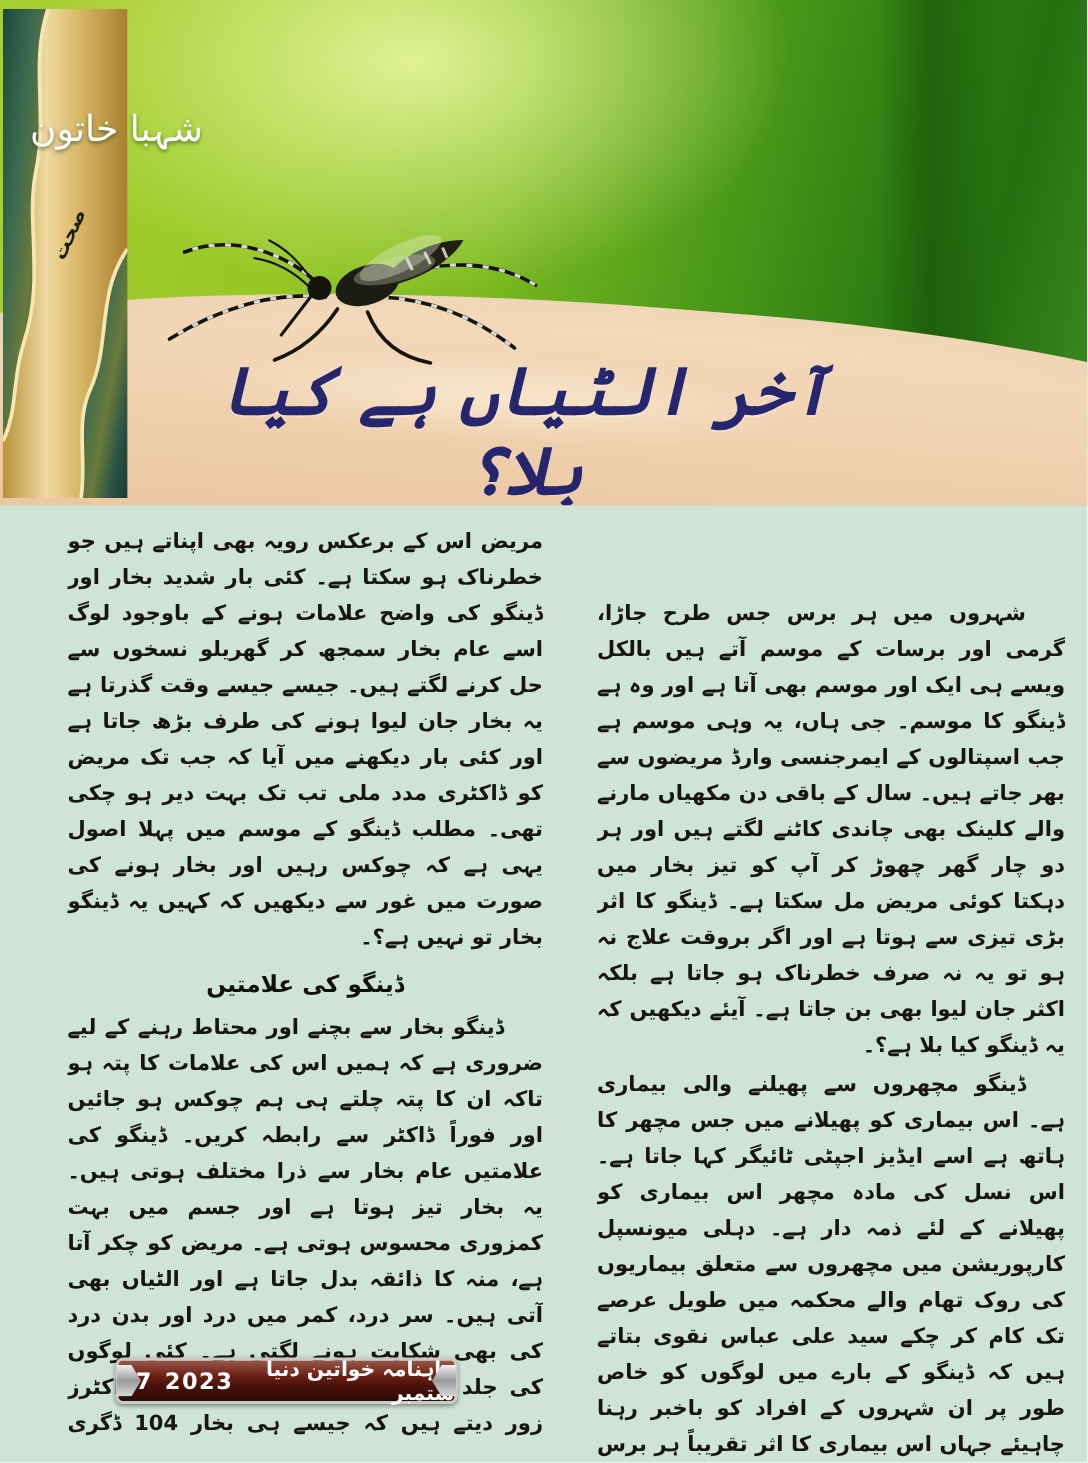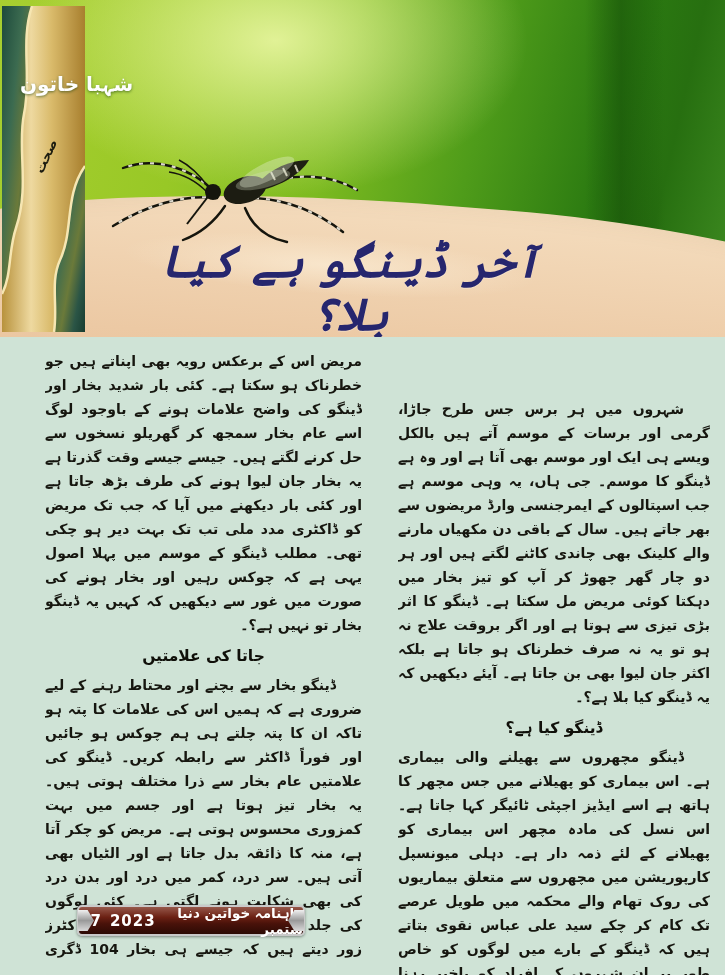--- a/index.html
+++ b/index.html
@@ -28,21 +28,21 @@
   
   .green-band { position:absolute; top:0; left:585px; width:80px; height:300px;
     background:linear-gradient(90deg, rgba(20,70,8,0) 0%, rgba(22,78,8,.55) 45%, rgba(20,70,8,0) 100%); }
 
   
   .strip { position:absolute; top:6px; right:640px; left:2px; width:83px; height:326px; }
 
   
   .author {
     position:absolute; top:72px; left:20px; width:160px;
-    color:#ffffff; font-size:20px; font-weight:bold; text-align:left;
+    color:#ffffff; font-size:24px; font-weight:normal; text-align:left;
     text-shadow:0 1px 3px rgba(20,60,10,.6); direction:rtl;
   }
 
   
   .headline {
     position:absolute; top:236px; left:140px; width:420px;
     text-align:center; direction:rtl;
     font-family:"DejaVu Serif", serif;
     font-style:italic; font-weight:bold;
     font-size:44px; line-height:1.2; color:#26266e;
@@ -143,36 +143,35 @@
       </defs>
       <rect x="0" y="0" width="83" height="326" fill="url(#gold)"></rect>
       <path d="M0,0 L30,0 C18,36 30,70 22,108 C15,142 28,180 14,222 C6,246 10,268 0,288 Z" fill="url(#marble)"></path>
       <path d="M30,0 C18,36 30,70 22,108 C15,142 28,180 14,222 C6,246 10,268 0,288" fill="none" stroke="#f6e6b2" stroke-width="2.5"></path>
       <path d="M83,160 C62,190 72,224 58,254 C48,276 56,300 52,326 L83,326 Z" fill="url(#marble)"></path>
       <path d="M83,160 C62,190 72,224 58,254 C48,276 56,300 52,326" fill="none" stroke="#f6e6b2" stroke-width="2.5"></path>
       <text x="0" y="0" transform="translate(48,152) rotate(-65)" font-size="13" font-weight="bold" fill="#1d1d10" text-anchor="middle" id="kicker-text">صحت</text>
     </svg>
 
     <div class="author">شہبا خاتون</div>
-    <h1 class="headline">آخر ڈینگو ہے کیا بلا؟</h1>
+    <h1 class="headline">آخر الٹیاں ہے کیا بلا؟</h1>
   </div>
 
   <div class="content">
 
     <div class="col col-first">
       <p class="para">شہروں میں ہر برس جس طرح جاڑا، گرمی اور برسات کے موسم آتے ہیں بالکل ویسے ہی ایک اور موسم بھی آتا ہے اور وہ ہے ڈینگو کا موسم۔ جی ہاں، یہ وہی موسم ہے جب اسپتالوں کے ایمرجنسی وارڈ مریضوں سے بھر جاتے ہیں۔ سال کے باقی دن مکھیاں مارنے والے کلینک بھی چاندی کاٹنے لگتے ہیں اور ہر دو چار گھر چھوڑ کر آپ کو تیز بخار میں دہکتا کوئی مریض مل سکتا ہے۔ ڈینگو کا اثر بڑی تیزی سے ہوتا ہے اور اگر بروقت علاج نہ ہو تو یہ نہ صرف خطرناک ہو جاتا ہے بلکہ اکثر جان لیوا بھی بن جاتا ہے۔ آیئے دیکھیں کہ یہ ڈینگو کیا بلا ہے؟۔</p>
-      <h3 class="subhead">ڈینگو کیا ہے؟</h3>
       <p class="para">ڈینگو مچھروں سے پھیلنے والی بیماری ہے۔ اس بیماری کو پھیلانے میں جس مچھر کا ہاتھ ہے اسے ایڈیز اجپٹی ٹائیگر کہا جاتا ہے۔ اس نسل کی مادہ مچھر اس بیماری کو پھیلانے کے لئے ذمہ دار ہے۔ دہلی میونسپل کارپوریشن میں مچھروں سے متعلق بیماریوں کی روک تھام والے محکمہ میں طویل عرصے تک کام کر چکے سید علی عباس نقوی بتاتے ہیں کہ ڈینگو کے بارے میں لوگوں کو خاص طور پر ان شہروں کے افراد کو باخبر رہنا چاہیئے جہاں اس بیماری کا اثر تقریباً ہر برس دیکھا جاتا ہے۔ یہ مچھر ایک دوسرے کا خون چوس کر ڈینگو کے وائرس کو منتقل کر دیتا ہے۔</p>
       <h3 class="subhead">ہر اصول ڈینگو نہیں لیکن ہوشیار</h3>
       <p class="para">ڈینگو ایک خاص قسم کا وائرل مرض ہے جو بخار کی صورت میں ظاہر ہوتا ہے۔ چونکہ ڈینگو کے سیزن میں لوگ ڈرے ہوئے ہوتے ہیں اس لیے کہیں کہیں یہ بھی دیکھا گیا ہے کہ عام بخار کے مریض بھی خود کو ڈینگو کا مریض سمجھ لیتے ہیں۔ احتیاط کا تقاضہ یہی ہے کہ لوگ چوکس رہیں لیکن کچھ</p>
     </div>
 
     <div class="col col-second">
       <p class="para cont">مریض اس کے برعکس رویہ بھی اپناتے ہیں جو خطرناک ہو سکتا ہے۔ کئی بار شدید بخار اور ڈینگو کی واضح علامات ہونے کے باوجود لوگ اسے عام بخار سمجھ کر گھریلو نسخوں سے حل کرنے لگتے ہیں۔ جیسے جیسے وقت گذرتا ہے یہ بخار جان لیوا ہونے کی طرف بڑھ جاتا ہے اور کئی بار دیکھنے میں آیا کہ جب تک مریض کو ڈاکٹری مدد ملی تب تک بہت دیر ہو چکی تھی۔ مطلب ڈینگو کے موسم میں پہلا اصول یہی ہے کہ چوکس رہیں اور بخار ہونے کی صورت میں غور سے دیکھیں کہ کہیں یہ ڈینگو بخار تو نہیں ہے؟۔</p>
-      <h3 class="subhead">جاتا کی علامتیں</h3>
+      <h3 class="subhead">ڈینگو کی علامتیں</h3>
       <p class="para">ڈینگو بخار سے بچنے اور محتاط رہنے کے لیے ضروری ہے کہ ہمیں اس کی علامات کا پتہ ہو تاکہ ان کا پتہ چلتے ہی ہم چوکس ہو جائیں اور فوراً ڈاکٹر سے رابطہ کریں۔ ڈینگو کی علامتیں عام بخار سے ذرا مختلف ہوتی ہیں۔ یہ بخار تیز ہوتا ہے اور جسم میں بہت کمزوری محسوس ہوتی ہے۔ مریض کو چکر آتا ہے، منہ کا ذائقہ بدل جاتا ہے اور الٹیاں بھی آتی ہیں۔ سر درد، کمر میں درد اور بدن درد کی بھی شکایت ہونے لگتی ہے۔ کئی لوگوں کی جلد پر ریشیز بھی ہو جاتے ہیں۔ ڈاکٹرز زور دیتے ہیں کہ جیسے ہی بخار 104 ڈگری فارین ہائٹ تک پہنچ جائے اور ساتھ ہی ساتھ سر میں شدید درد اور آنکھوں کے پیچھے درد محسوس ہو، جوڑ دکھنے لگیں تو خبردار ہو جانا چاہیئے کہ یہ ڈینگو کا معاملہ ہو سکتا ہے۔</p>
       </div>
 
     <div class="banner">
       <span class="chev chev-r"></span>
       <span class="mag">ماہنامہ خواتین دنیا ستمبر</span>
       <span class="num">2023</span>
       <span class="num">57</span>
       <span class="chev chev-l"></span>
     </div>

